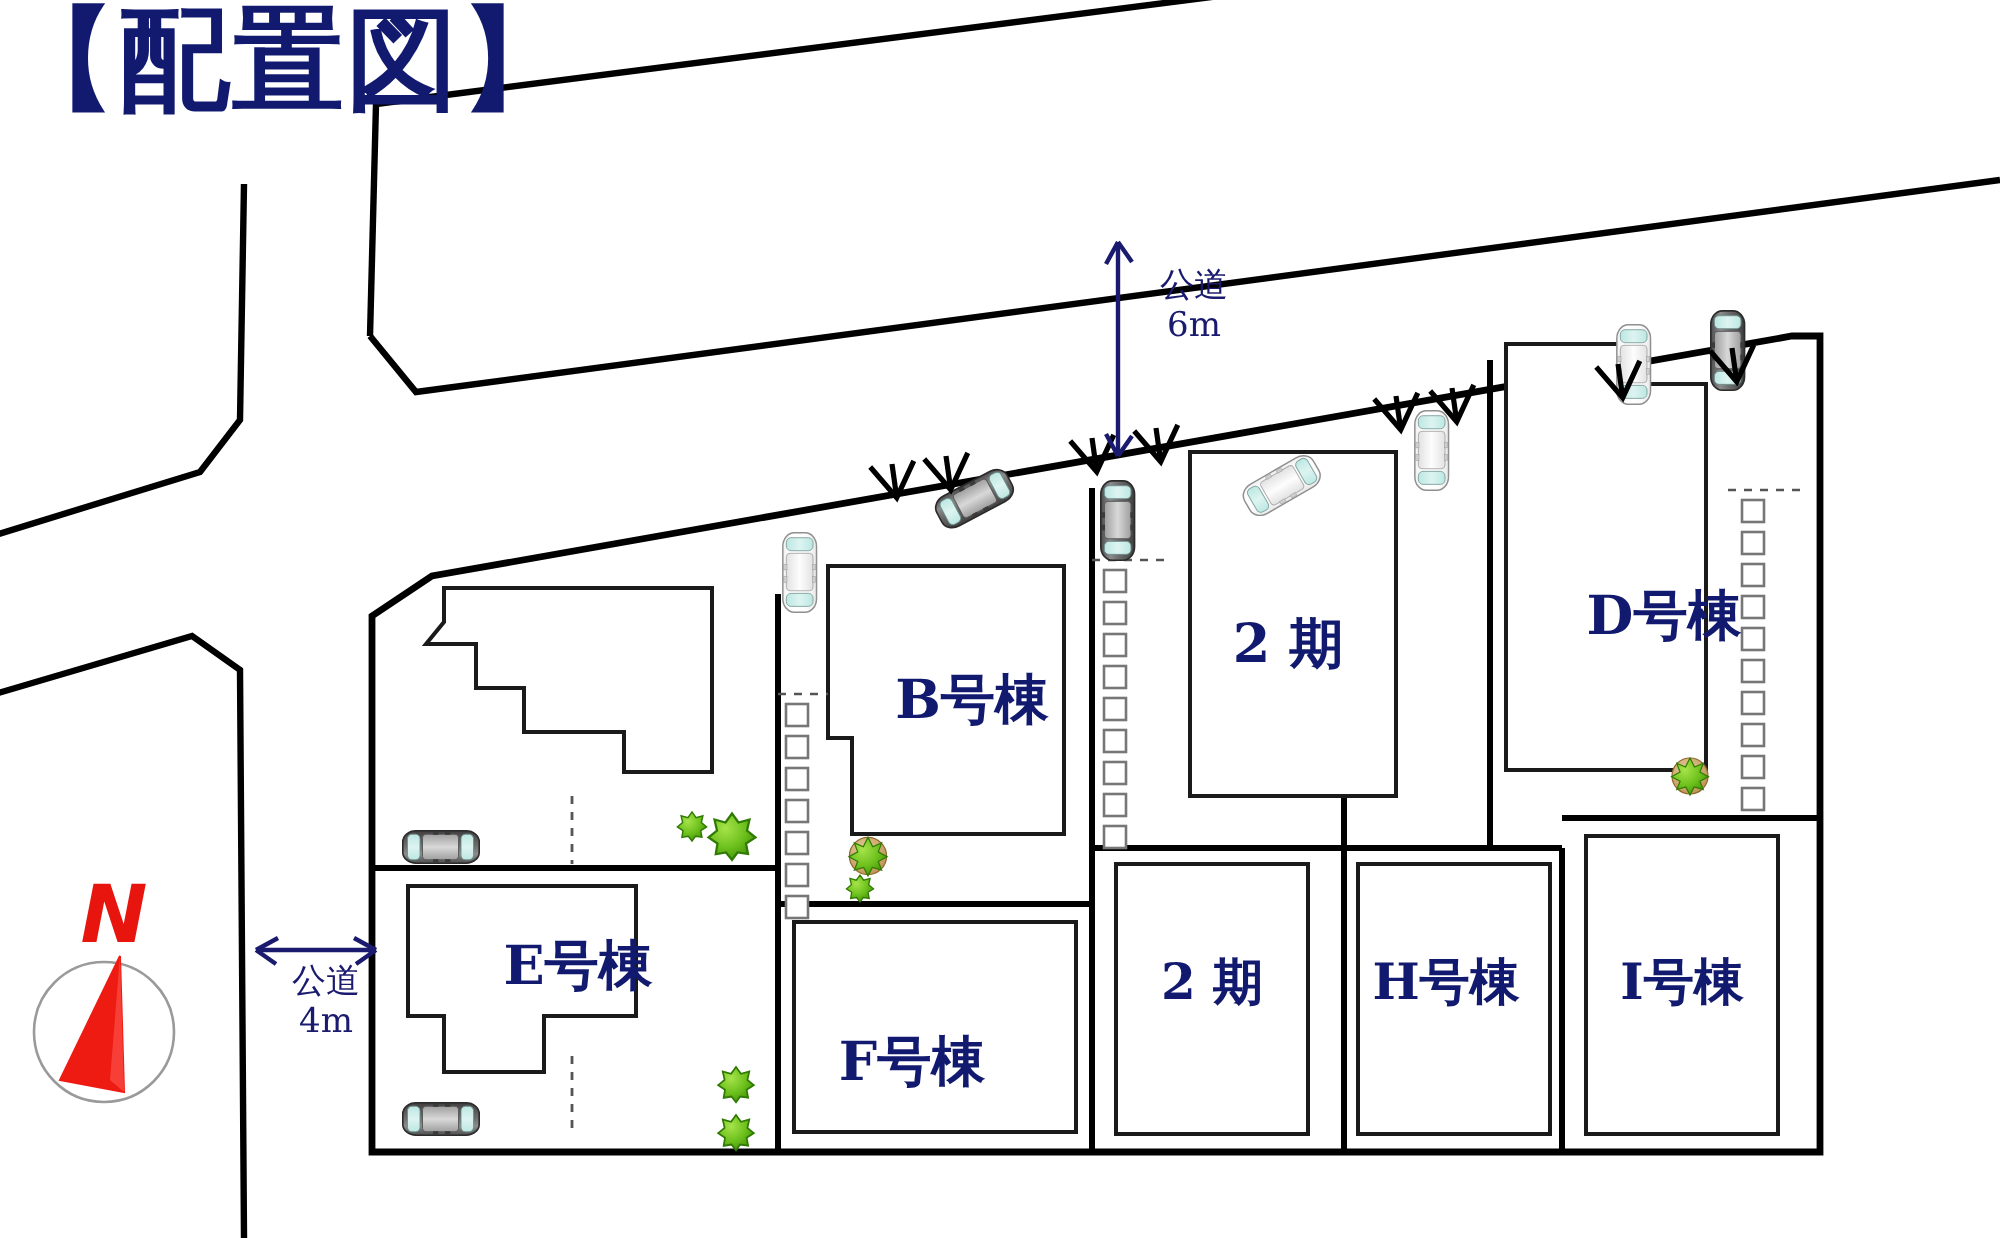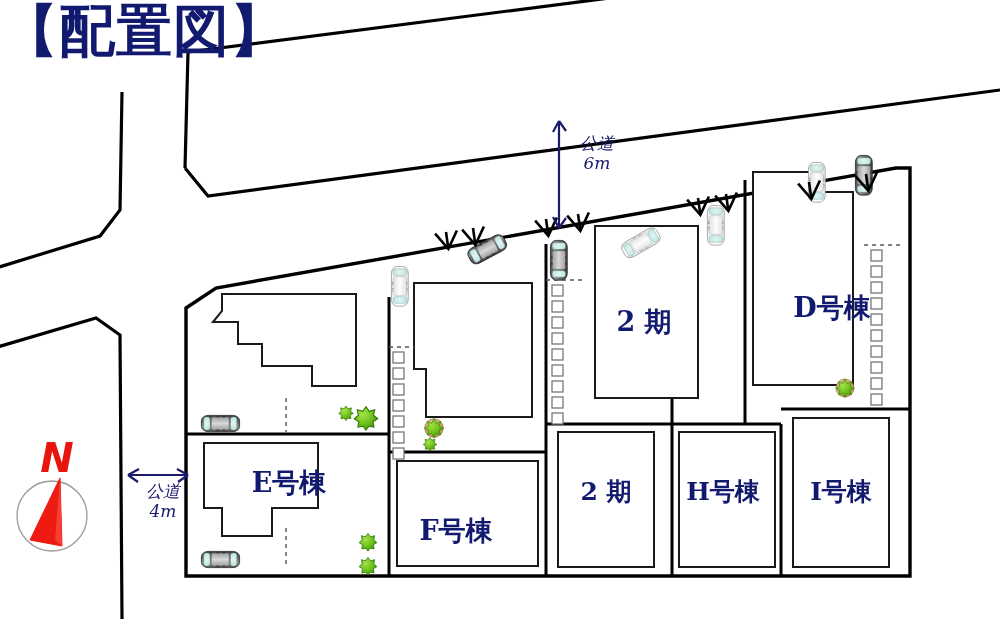--- a/index.html
+++ b/index.html
@@ -20,21 +20,20 @@
     font-family:"DejaVu Serif",serif;white-space:nowrap;
     transform:translate(-50%,-50%);
   }
   .lbl.big{font-size:27px;}
   .lbl.mid{font-size:25px;}
   .road-lbl{
     position:absolute;color:#1a1a6e;font-weight:400;
     font-family:"DejaVu Serif",serif;text-align:center;
     font-size:17px;line-height:1.18;white-space:pre;
     transform:translate(-50%,0);
-    font-style:italic;
   }
   .n-letter{
     position:absolute;color:#e8150f;font-weight:700;font-style:italic;
     font-family:"DejaVu Sans",sans-serif;font-size:40px;
     transform:translate(-50%,-50%);
   }
 </style>
 </head>
 <body>
 
@@ -282,20 +281,21 @@
 
   <div class="ttl">【配置図】</div>
 
   <div class="n-letter" style="left:57px;top:458px;">N</div>
 
   <div class="road-lbl" style="left:597px;top:133px;">公道
 6m</div>
   <div class="road-lbl" style="left:163px;top:481px;">公道
 4m</div>
 
+  <div class="lbl big" style="left:486px;top:350px;">B号棟</div>
   <div class="lbl big" style="left:644px;top:322px;">2 期</div>
   <div class="lbl big" style="left:806px;top:308px;margin-left:26px;">D号棟</div>
   <div class="lbl big" style="left:289px;top:483px;">E号棟</div>
   <div class="lbl big" style="left:456px;top:515px;margin-top:16px;">F号棟</div>
   <div class="lbl mid" style="left:606px;top:491px;">2 期</div>
   <div class="lbl mid" style="left:723px;top:491px;">H号棟</div>
   <div class="lbl mid" style="left:841px;top:491px;">I号棟</div>
 
 </div>
 

